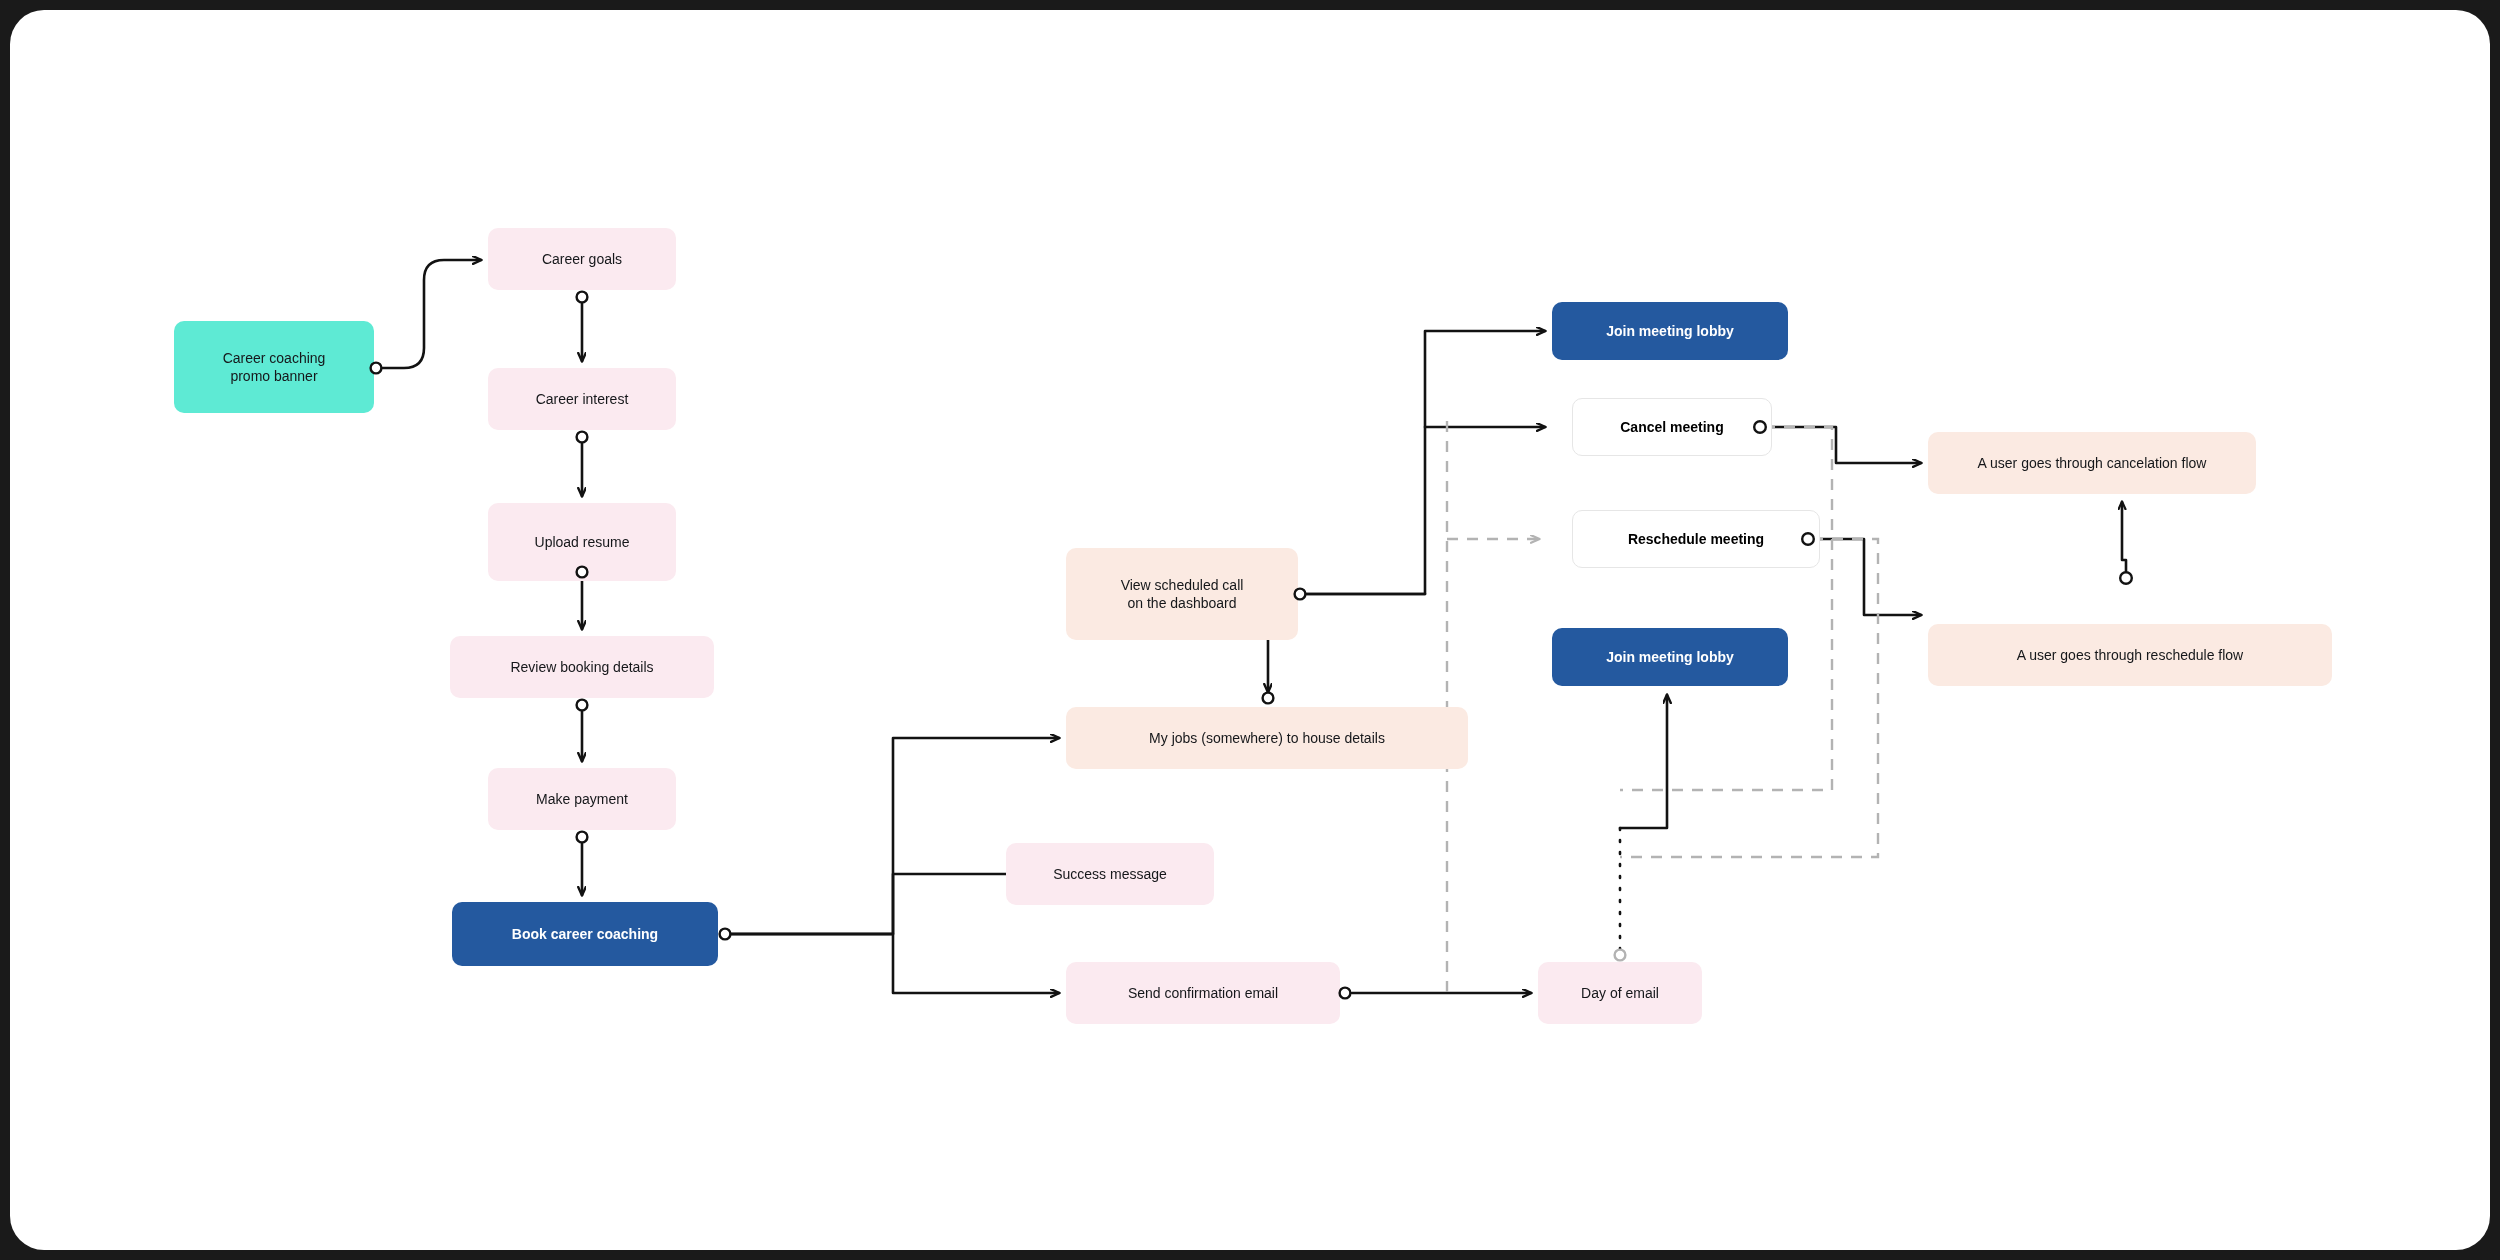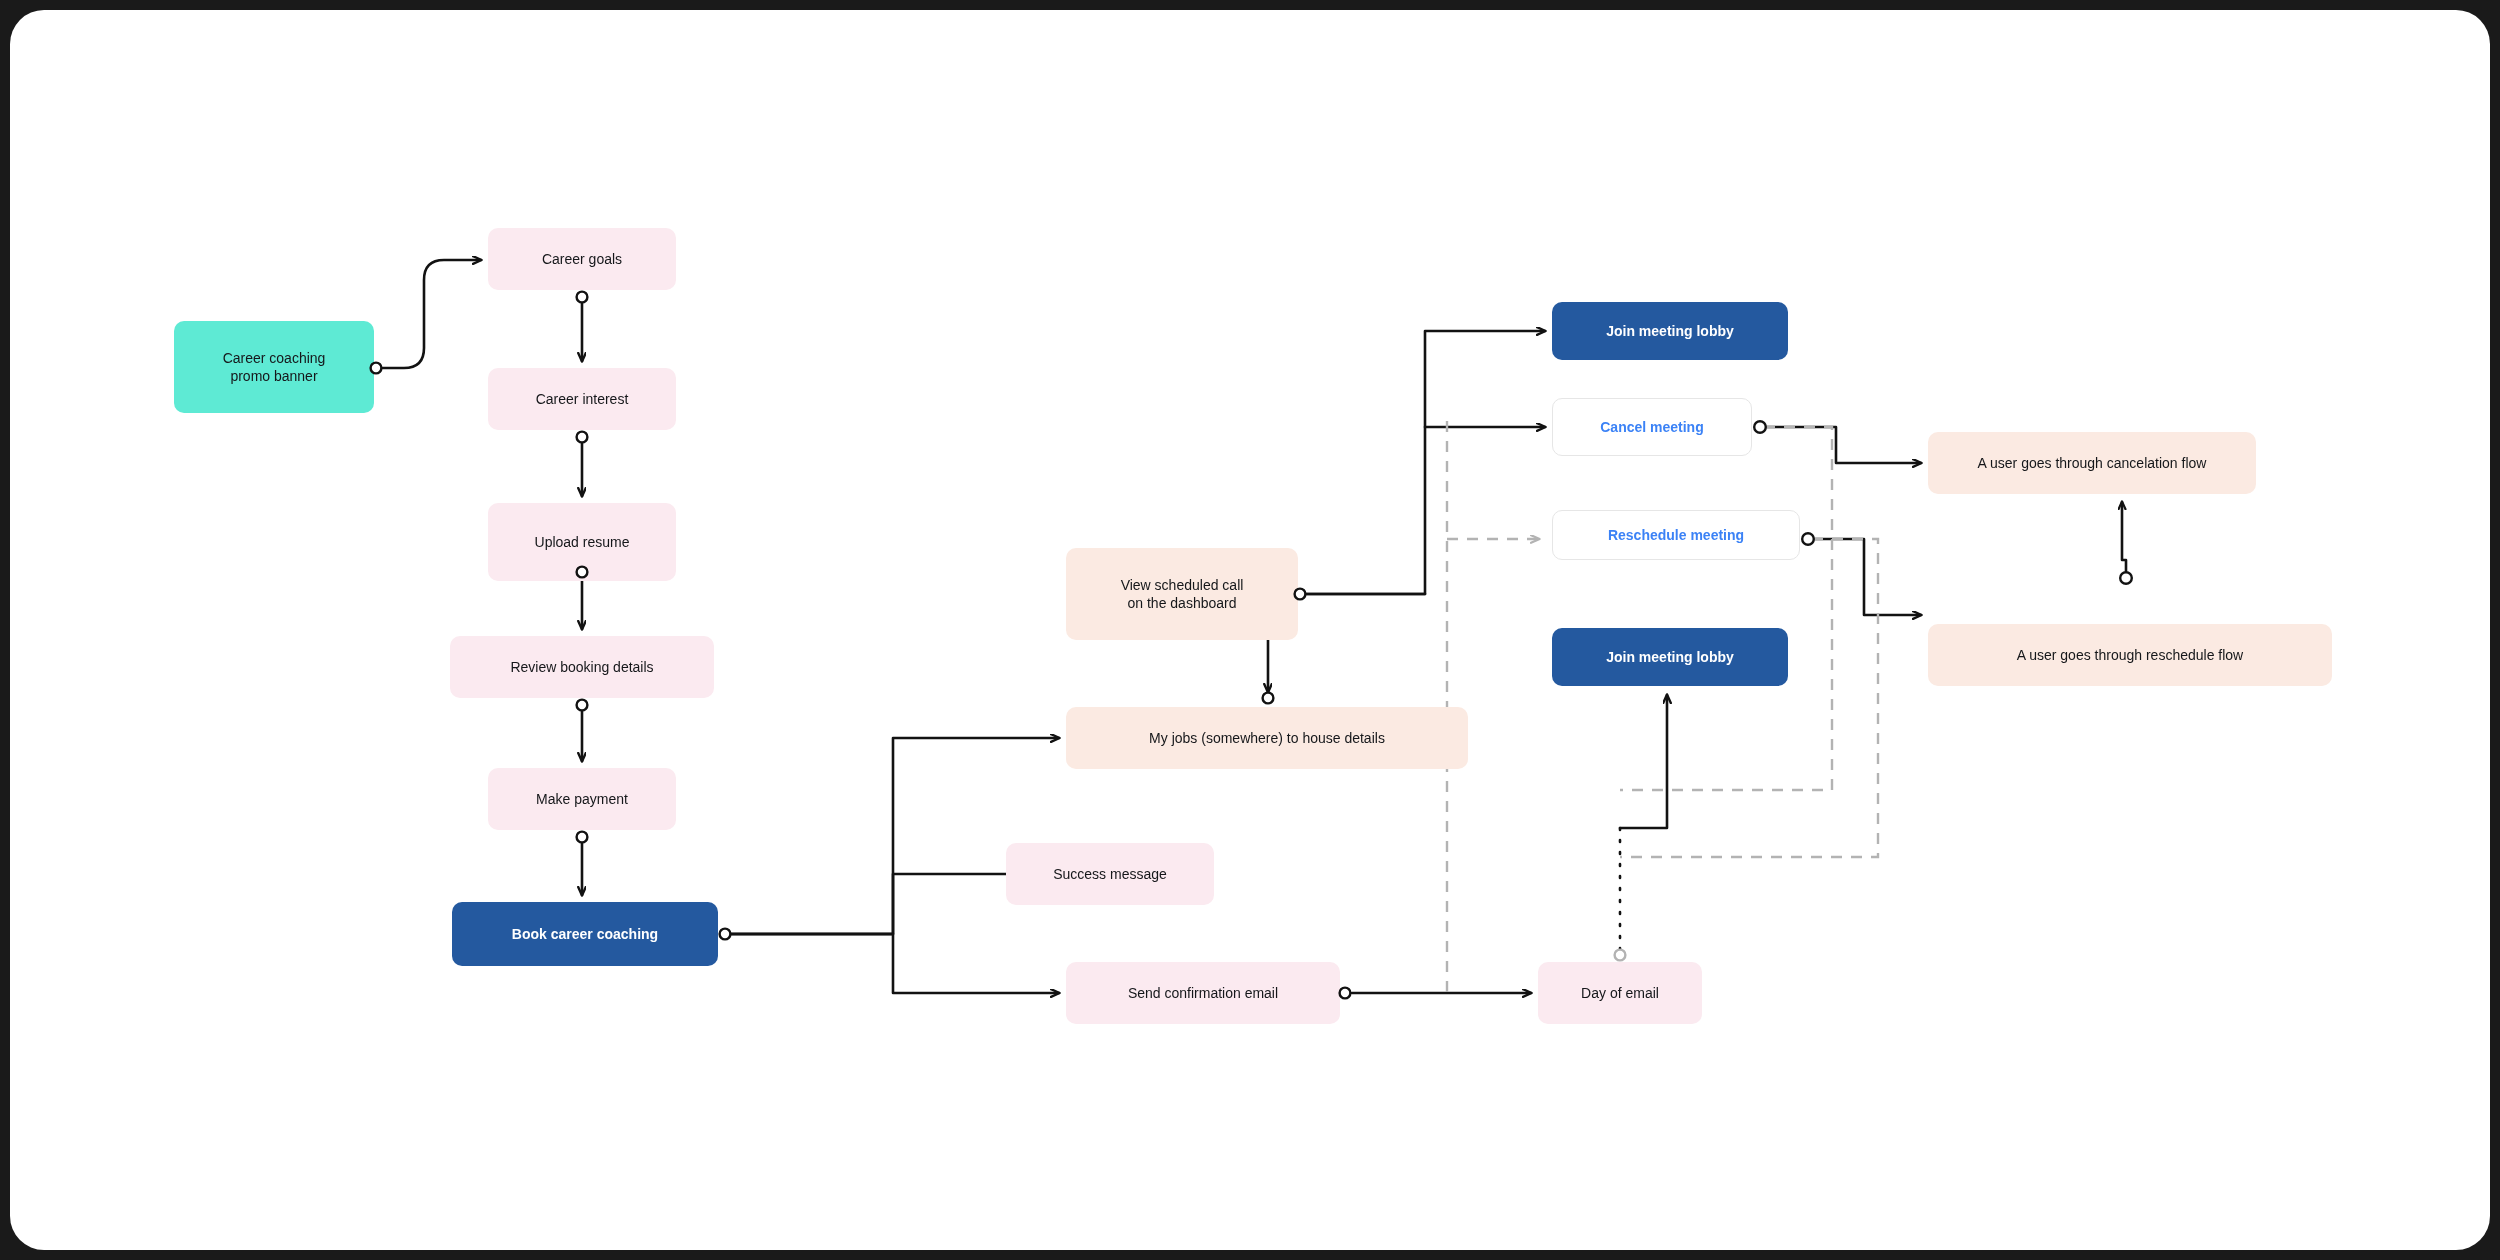--- a/index.html
+++ b/index.html
@@ -39,22 +39,23 @@
     white-space: pre-line;
     padding: 0 10px;
   }
   .n-pink    { background: #fbeaf0; }
   .n-peach   { background: #fbeae2; }
   .n-lav     { background: #5eead4; }
   .n-blue    { background: #24599f; color: #ffffff; font-weight: bold; }
   .n-outline {
     background: #ffffff;
     border: 1.6px solid #e6e6e6;
-    color: #3b82f6;
+    color: #000000;
     font-weight: bold;
+    margin-left: 20px;
   }
   .n-overflow { overflow: visible; white-space: nowrap; }
 </style>
 </head>
 <body>
 
 <div id="stage">
   <div id="card"></div>
 
   <svg id="edges" viewBox="0 0 2500 1260" xmlns="http://www.w3.org/2000/svg">
@@ -124,21 +125,21 @@
 
   <div class="node n-peach" style="left:1066px;top:548px;width:232px;height:92px;">View scheduled call
 on the dashboard</div>
   <div class="node n-peach n-overflow" style="left:1066px;top:707px;width:402px;height:62px;">My jobs (somewhere) to house details</div>
   <div class="node n-pink" style="left:1006px;top:843px;width:208px;height:62px;">Success message</div>
   <div class="node n-pink" style="left:1066px;top:962px;width:274px;height:62px;">Send confirmation email</div>
   <div class="node n-pink" style="left:1538px;top:962px;width:164px;height:62px;">Day of email</div>
 
   <div class="node n-blue" style="left:1552px;top:302px;width:236px;height:58px;">Join meeting lobby</div>
   <div class="node n-outline" style="left:1552px;top:398px;width:200px;height:58px;">Cancel meeting</div>
-  <div class="node n-outline" style="left:1552px;top:510px;width:248px;height:50px;">Reschedule meeting</div>
+  <div class="node n-outline" style="left:1552px;top:510px;width:248px;height:58px;">Reschedule meeting</div>
   <div class="node n-blue" style="left:1552px;top:628px;width:236px;height:58px;">Join meeting lobby</div>
 
   <div class="node n-peach" style="left:1928px;top:432px;width:328px;height:62px;text-align:right;">A user goes through cancelation flow</div>
   <div class="node n-peach" style="left:1928px;top:584px;width:404px;height:62px;margin-top:40px;">A user goes through reschedule flow</div>
 
   <svg id="ports" style="position:absolute;left:0;top:0;width:2500px;height:1260px;pointer-events:none;" viewBox="0 0 2500 1260" xmlns="http://www.w3.org/2000/svg">
     <g fill="#ffffff" stroke="#121212" stroke-width="2.4">
       <circle cx="376" cy="368" r="5.4"></circle>
       <circle cx="582" cy="297" r="5.4"></circle>
       <circle cx="582" cy="437" r="5.4"></circle>

